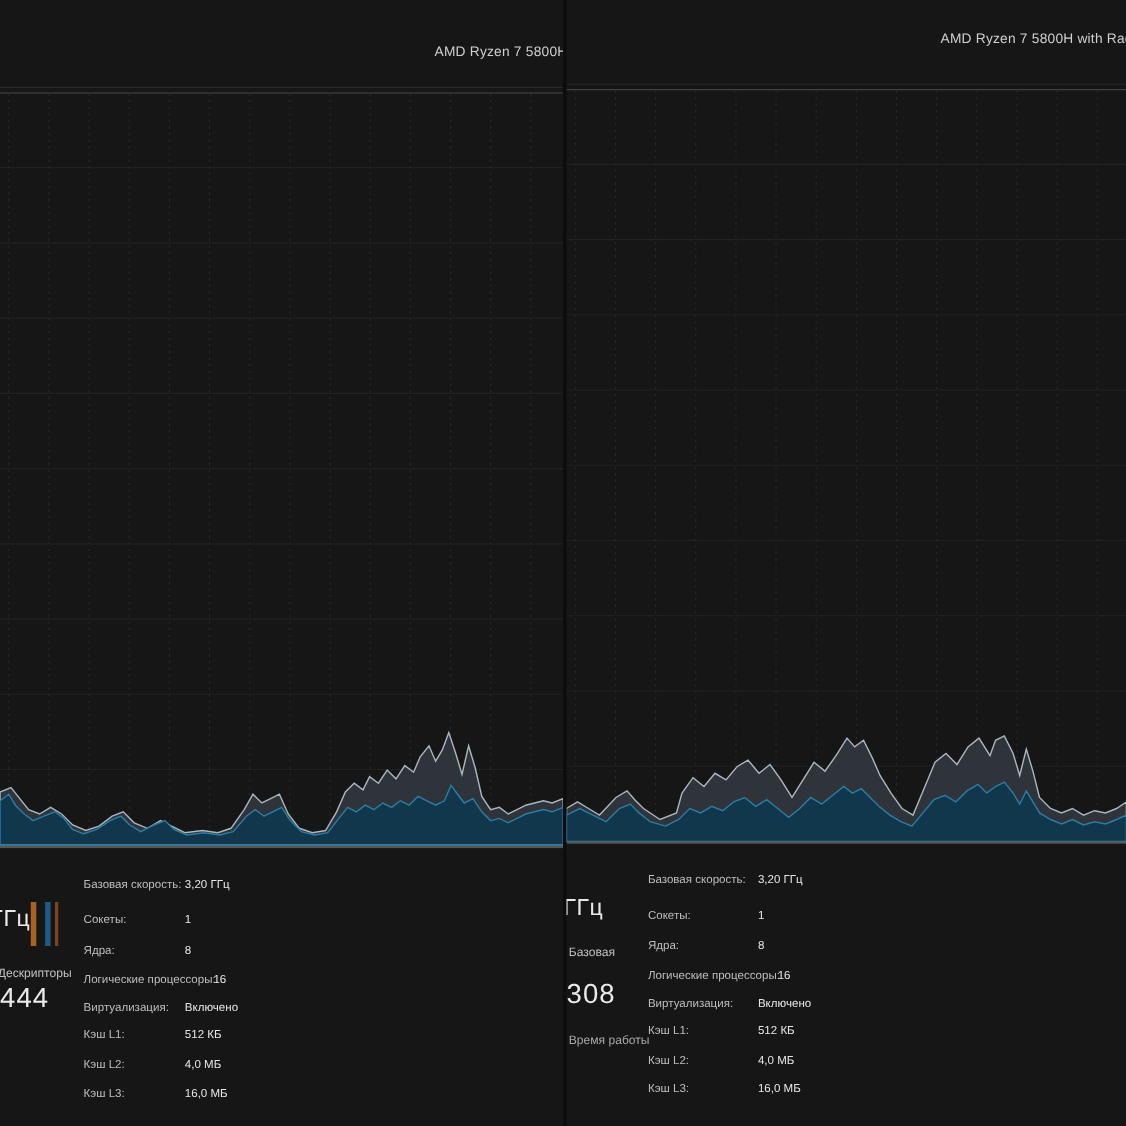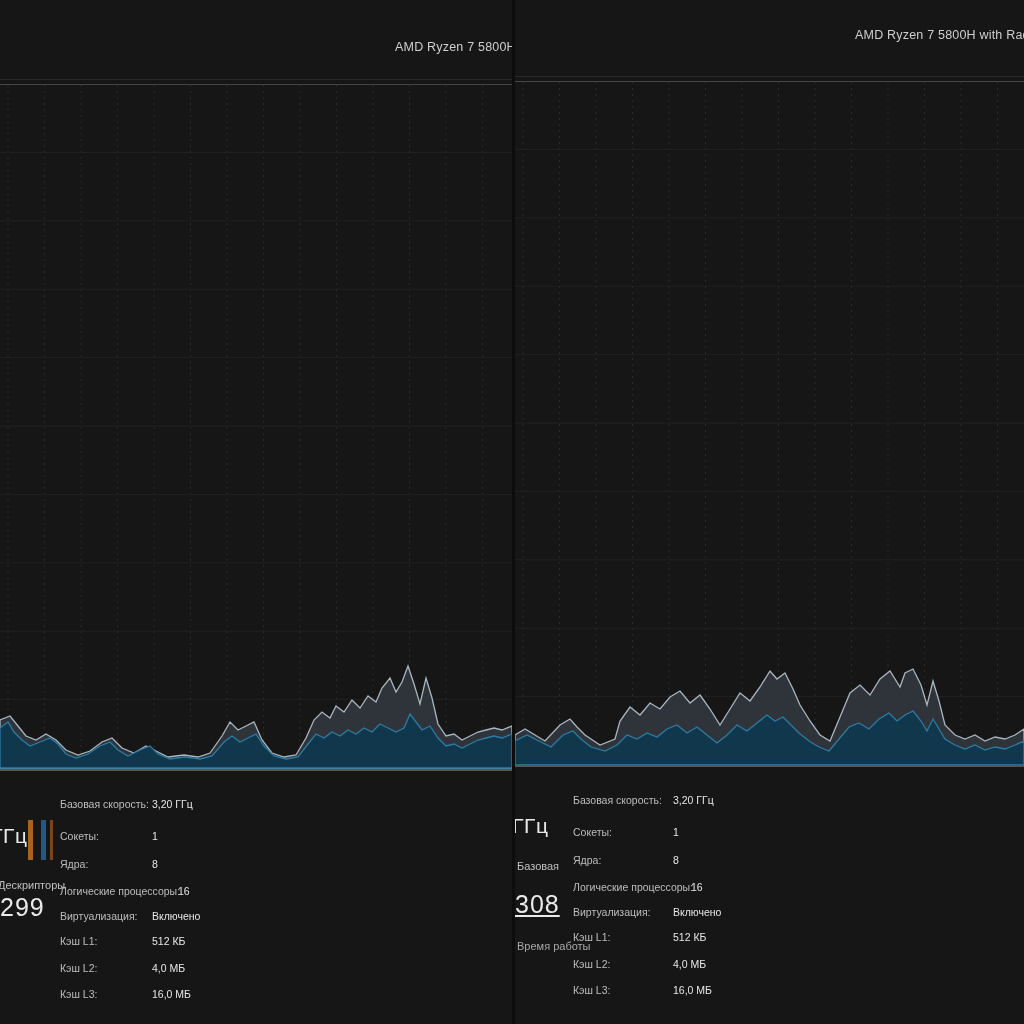--- a/index.html
+++ b/index.html
@@ -17,32 +17,32 @@
   .topline-ghost{position:absolute;left:0;width:100%;height:1px;background:#2a2a2a;}
   .panel--left .topline{top:84px;} .panel--left .topline-ghost{top:79px;}
   .panel--right .topline{top:81px;} .panel--right .topline-ghost{top:76px;}
   .chart{position:absolute;left:0;width:100%;height:684px;display:block;}
   .panel--left .chart{top:85px;} .panel--right .chart{top:82px;}
   .bottomline{position:absolute;left:0;width:100%;height:2px;background:#565656;}
   .panel--left .bottomline{top:769px;} .panel--right .bottomline{top:765px;}
   .stats{position:absolute;}
   .panel--left .stats{left:60px;top:793px;width:300px;}
   .panel--right .stats{left:58px;top:789px;width:300px;}
-  .row{position:absolute;left:0;white-space:nowrap;font-size:10.5px;text-align:right;}
+  .row{position:absolute;left:16px;white-space:nowrap;font-size:10.5px;text-align:right;}
   .row .l{color:#bdbdbd;}
   .row .v{position:absolute;left:92px;color:#e6e6e6;}
   .panel--right .row .v{left:100px;}
   .row .v.wide{left:118px !important;}
   .bigspeed{position:absolute;font-size:21px;color:#e8e8e8;white-space:nowrap;letter-spacing:.5px;}
   .panel--left .bigspeed{left:-58px;top:824px;}
   .panel--right .bigspeed{left:-52px;top:814px;}
   .fraglabel{position:absolute;font-size:11px;color:#c0c0c0;white-space:nowrap;}
   .bigcount{position:absolute;font-size:25px;color:#eaeaea;letter-spacing:1px;white-space:nowrap;}
   .panel--left .bigcount{left:0;top:893px;}
-  .panel--right .bigcount{left:0;top:890px;text-decoration:underline;}
+  .panel--right .bigcount{left:0;top:890px;}
   .bars{position:absolute;left:28px;top:820px;height:40px;}
   .bars span{position:absolute;top:0;height:40px;}
   .bars .b1{left:0;width:5px;background:#a8631f;}
   .bars .b2{left:13px;width:5px;background:#205a84;}
   .bars .b3{left:22px;width:3px;background:#7a4618;}
 </style>
 </head>
 <body>
 
 <div class="screen">
@@ -80,21 +80,21 @@
       </svg>
     <div class="bottomline"></div>
 
     <div class="bigspeed">3,20 ГГц</div>
     <div class="bars">
         <span class="b1"></span>
         <span class="b2"></span>
         <span class="b3"></span>
       </div>
     <div class="fraglabel" style="left:-2px;top:879px;">Дескрипторы</div>
-    <div class="bigcount">299</div>
+    <div class="bigcount">444</div>
 
     <div class="stats">
       <div class="row" style="top:5px"><span class="l">Базовая скорость:</span><span class="v">3,20 ГГц</span></div>
       <div class="row" style="top:37px"><span class="l">Сокеты:</span><span class="v">1</span></div>
       <div class="row" style="top:65px"><span class="l">Ядра:</span><span class="v">8</span></div>
       <div class="row" style="top:92px"><span class="l">Логические процессоры:</span><span class="v wide">16</span></div>
       <div class="row" style="top:117px"><span class="l">Виртуализация:</span><span class="v">Включено</span></div>
       <div class="row" style="top:142px"><span class="l">Кэш L1:</span><span class="v">512 КБ</span></div>
       <div class="row" style="top:169px"><span class="l">Кэш L2:</span><span class="v">4,0 МБ</span></div>
       <div class="row" style="top:195px"><span class="l">Кэш L3:</span><span class="v">16,0 МБ</span></div>

